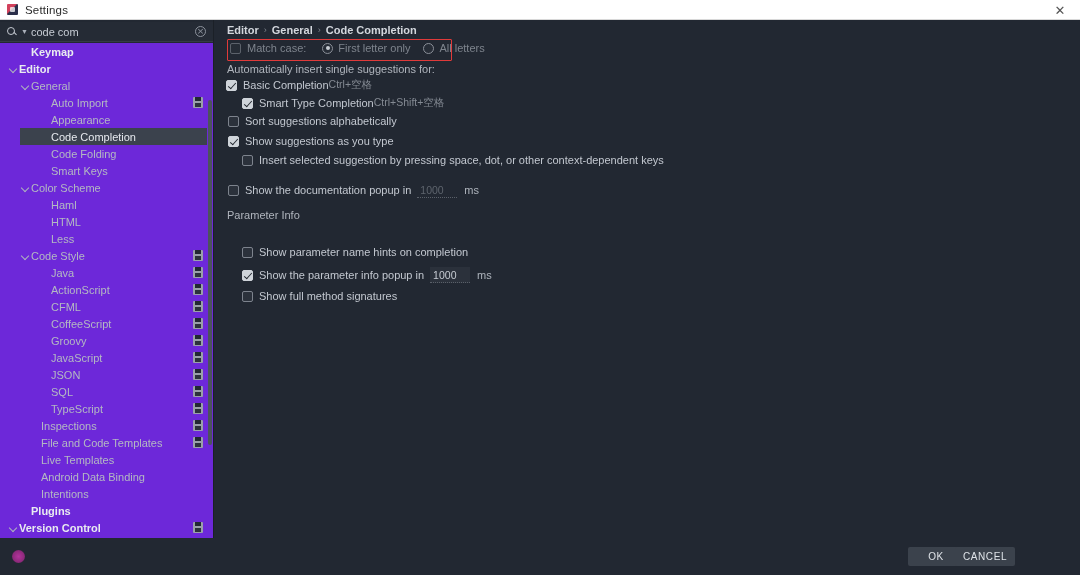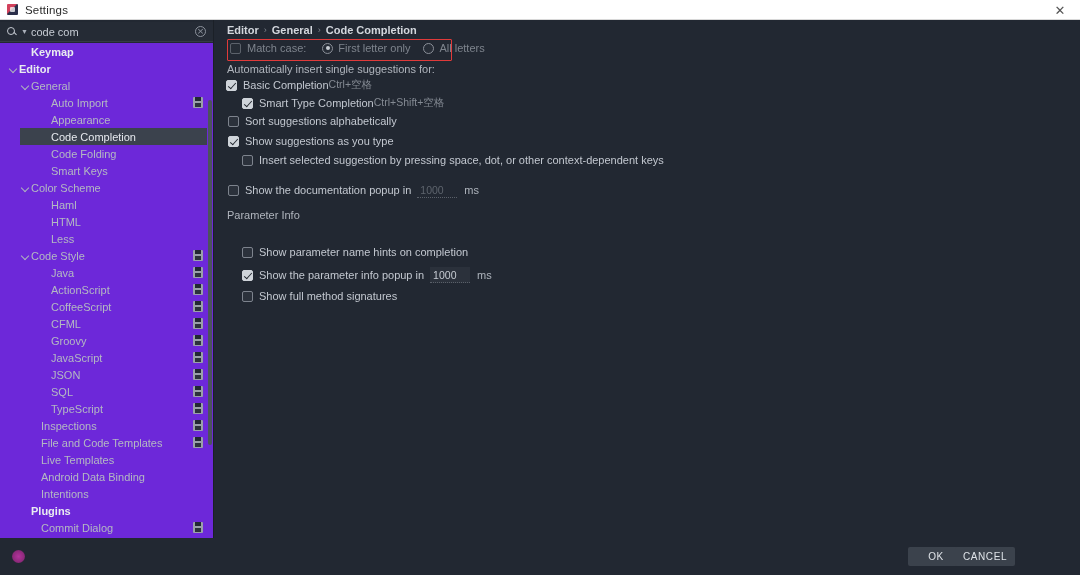--- a/index.html
+++ b/index.html
@@ -341,26 +341,26 @@
         <span class="label">Java</span>
         <span class="row-icon"></span>
       </div>
       <div class="tree-row">
         <span class="arrow" style="margin-left: 40px;"></span>
         <span class="label">ActionScript</span>
         <span class="row-icon"></span>
       </div>
       <div class="tree-row">
         <span class="arrow" style="margin-left: 40px;"></span>
+        <span class="label">CFML</span>
+        <span class="row-icon"></span>
+      </div>
+      <div class="tree-row">
+        <span class="arrow" style="margin-left: 40px;"></span>
         <span class="label">CoffeeScript</span>
-        <span class="row-icon"></span>
-      </div>
-      <div class="tree-row">
-        <span class="arrow" style="margin-left: 40px;"></span>
-        <span class="label">CFML</span>
         <span class="row-icon"></span>
       </div>
       <div class="tree-row">
         <span class="arrow" style="margin-left: 40px;"></span>
         <span class="label">Groovy</span>
         <span class="row-icon"></span>
       </div>
       <div class="tree-row">
         <span class="arrow" style="margin-left: 40px;"></span>
         <span class="label">JavaScript</span>
@@ -399,20 +399,25 @@
         <span class="arrow" style="margin-left: 30px;"></span>
         <span class="label">Android Data Binding</span>
       </div>
       <div class="tree-row">
         <span class="arrow" style="margin-left: 30px;"></span>
         <span class="label">Intentions</span>
       </div>
       <div class="tree-row bold">
         <span class="arrow" style="margin-left: 20px;"></span>
         <span class="label">Plugins</span>
+      </div>
+      <div class="tree-row bold">
+        <span class="arrow open" style="margin-left: 8px;"></span>
+        <span class="label">Version Control</span>
+        <span class="row-icon"></span>
       </div>
       <div class="tree-row">
         <span class="arrow" style="margin-left: 30px;"></span>
         <span class="label">Commit Dialog</span>
         <span class="row-icon"></span>
       </div>
     </div>
   <div id="sb-scroll-track"></div>
   <div id="sb-scroll-thumb"></div>
   <div id="sidebar-divider"></div>

